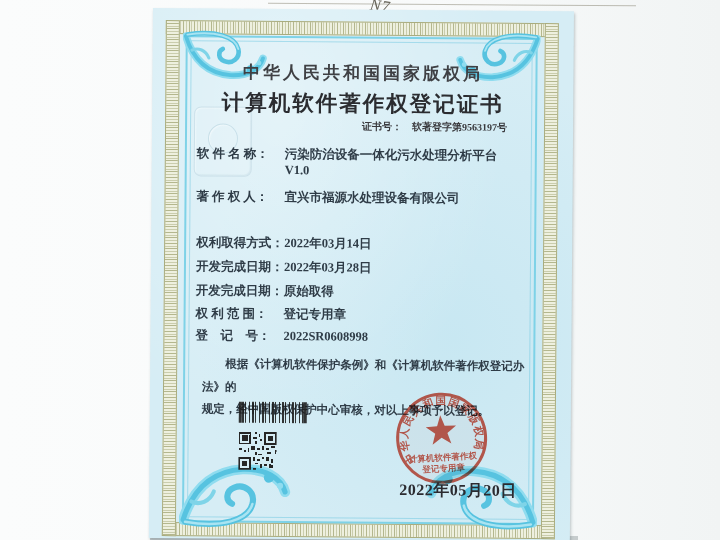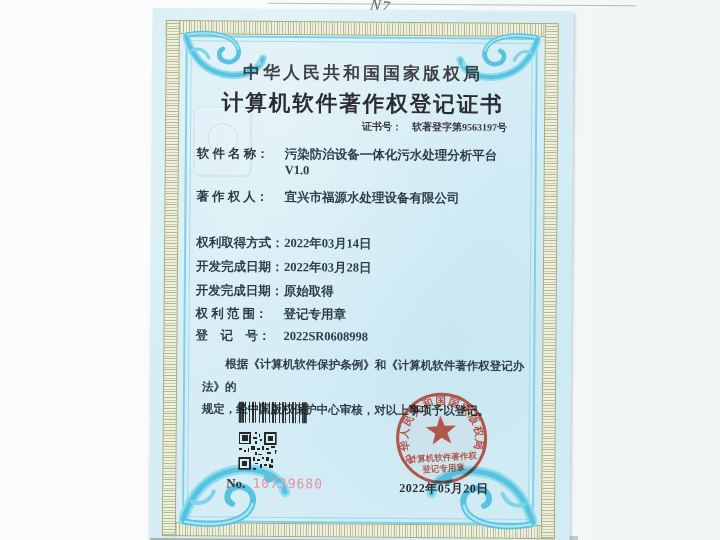--- a/index.html
+++ b/index.html
@@ -65,21 +65,21 @@
       repeating-linear-gradient(90deg,#1b1b1b 0 2px,transparent 2px 3px,#1b1b1b 3px 4px,transparent 4px 7px,#1b1b1b 7px 8px,transparent 8px 10px);
     border-left:3px solid #1b1b1b;border-right:3px solid #1b1b1b;}
   .qr{position:absolute;left:89px;top:423px;width:38px;height:38px;z-index:3;}
   .serial{position:absolute;left:77px;top:467px;z-index:3;font-size:13px;}
   .serial .prefix{font-weight:bold;color:#34343a;}
   .serial .num{font-family:"DejaVu Sans Mono","Liberation Mono",monospace;
     color:#e593a1;letter-spacing:1px;margin-left:7px;}
   .seal{position:absolute;left:245px;top:381px;width:94px;height:94px;z-index:4;
     opacity:.92;transform:rotate(-4deg);mix-blend-mode:multiply;}
   .seal-date{position:absolute;left:250px;top:470px;z-index:5;
-    font-size:12px;font-weight:bold;color:#2b2b30;letter-spacing:.5px;}
+    font-size:16px;font-weight:bold;color:#2b2b30;letter-spacing:.5px;}
 </style>
 </head>
 <body>
 
 <svg width="0" height="0" style="position:absolute" aria-hidden="true">
   <symbol id="flourish" viewBox="0 0 110 72">
     <g fill="none" stroke-linecap="round">
       <path d="M4,10 C14,42 34,58 62,60 C84,61 100,52 104,38" stroke="#8fdcef" stroke-width="10"></path>
       <path d="M4,10 C14,42 34,58 62,60 C84,61 100,52 104,38" stroke="#57c3e0" stroke-width="5"></path>
       <path d="M6,8 C42,2 68,10 72,26 C75,38 64,46 54,42 C46,39 45,29 52,26" stroke="#57c3e0" stroke-width="6"></path>
@@ -196,23 +196,20 @@
           <rect x="15" y="14" width="2" height="2"></rect>
         <rect x="18" y="15" width="1" height="2"></rect>
           <rect x="9" y="17" width="2" height="1"></rect>
           <rect x="12" y="18" width="1" height="2"></rect>
         <rect x="14" y="18" width="2" height="1"></rect>
           <rect x="17" y="18" width="2" height="2"></rect>
           <rect x="8" y="20" width="2" height="1"></rect>
       </g>
     </svg>
 
-    <div class="serial">
-      <span class="prefix">No.</span><span class="num">10739680</span>
-    </div>
 
     <svg class="seal" viewBox="0 0 94 94">
       <circle cx="47" cy="47" r="44" fill="rgba(217,80,63,0.04)" stroke="#d9503f" stroke-width="3"></circle>
       <path id="seal-arc" d="M 21,68.9 A 34,34 0 1 1 73,68.9" fill="none"></path>
       <text font-size="10.5" font-weight="bold" fill="#d9503f" letter-spacing="1.4" font-family="Liberation Serif, DejaVu Serif, serif">
         <textPath href="#seal-arc" startOffset="1%">中华人民共和国国家版权局</textPath>
       </text>
       <polygon fill="#d9503f" points="47,24 50.8,34.8 62.2,35.1 53.1,42 56.4,52.9 47,46.4 37.6,52.9 40.9,42 31.8,35.1 43.2,34.8"></polygon>
       <text x="47" y="69" text-anchor="middle" font-size="8.5" font-weight="bold" fill="#d9503f" font-family="Liberation Serif, DejaVu Serif, serif">计算机软件著作权</text>
       <text x="47" y="80" text-anchor="middle" font-size="8.5" font-weight="bold" fill="#d9503f" font-family="Liberation Serif, DejaVu Serif, serif">登记专用章</text>

